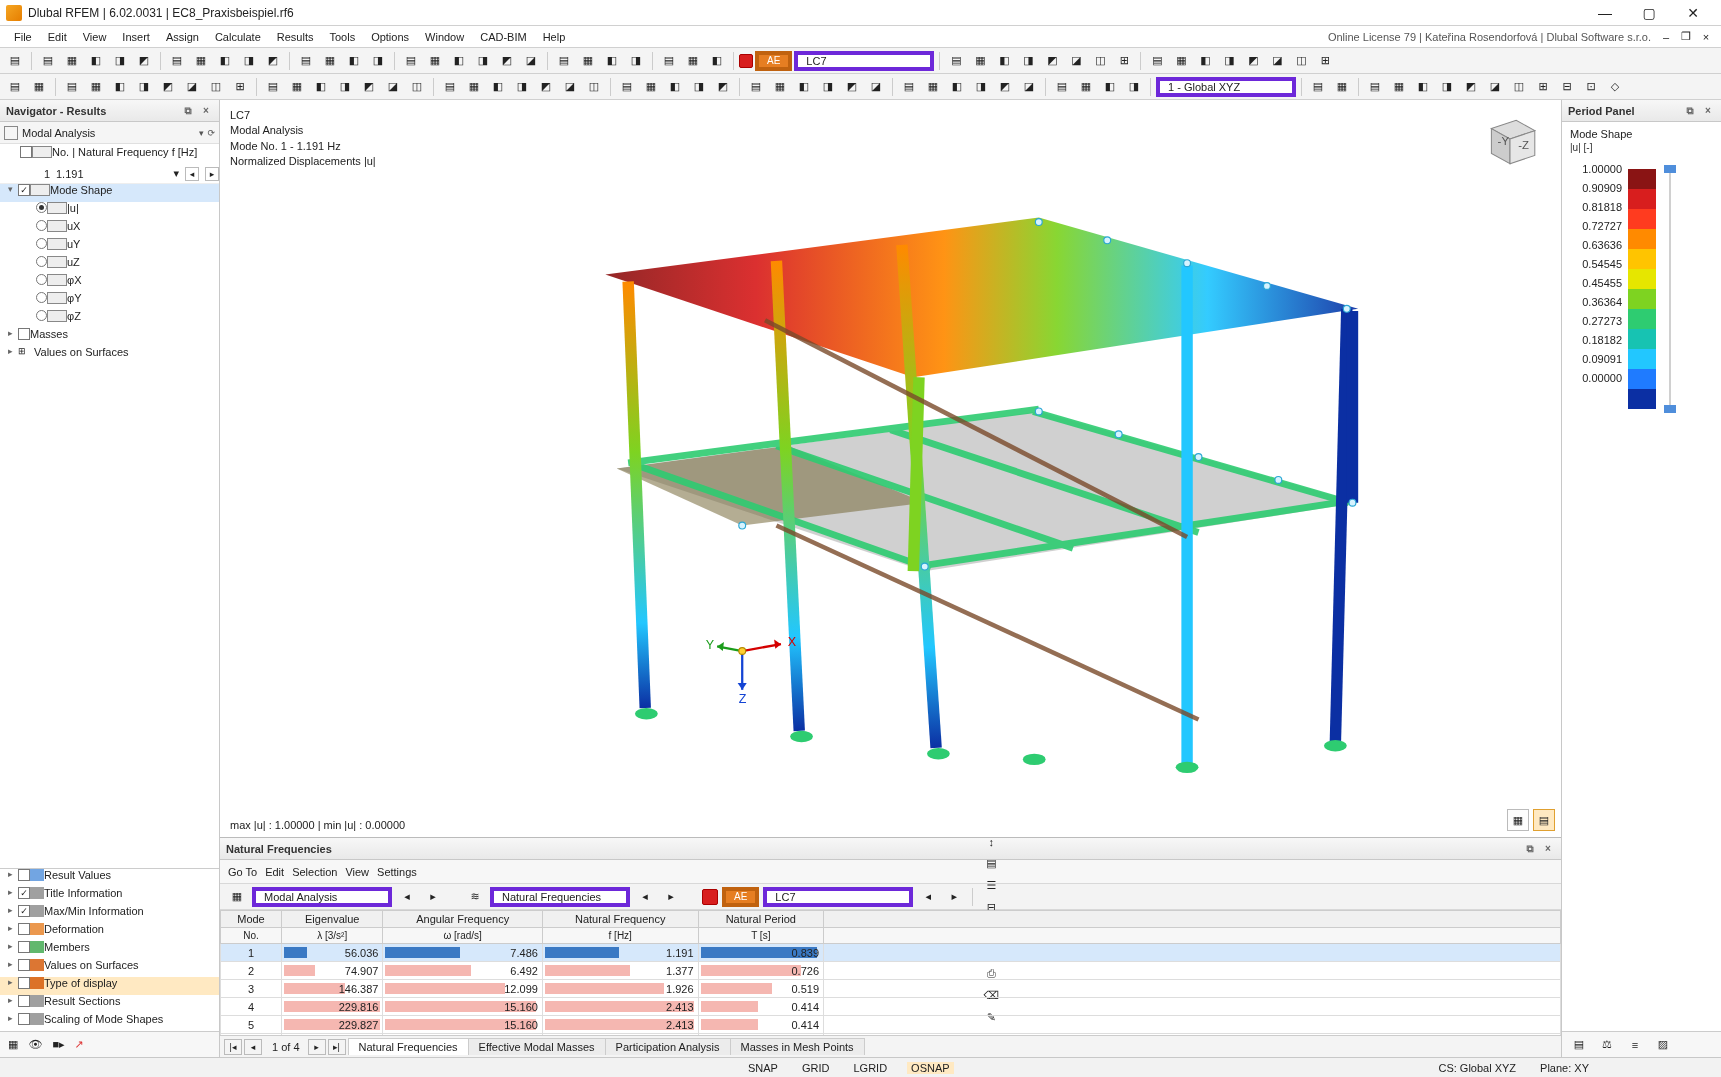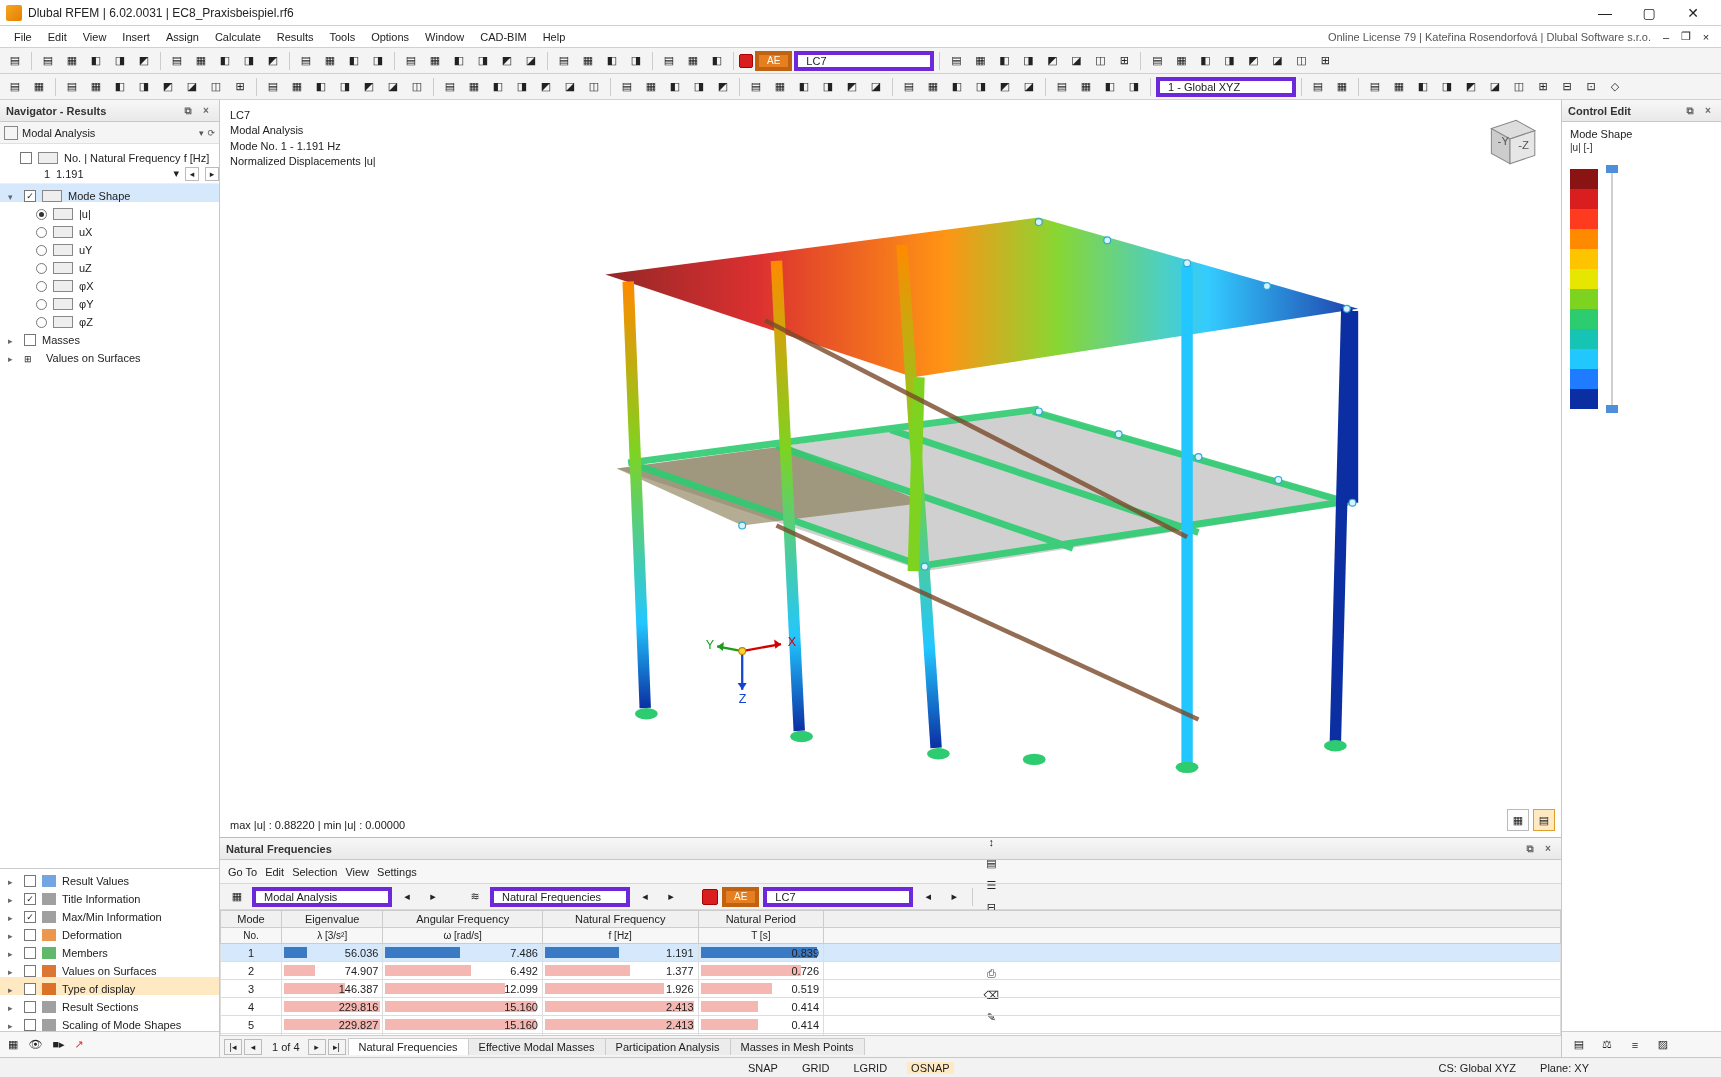--- a/index.html
+++ b/index.html
@@ -21,21 +21,21 @@
 .tlabel.wide { min-width: 140px; }
 .main { flex: 1; display: flex; overflow: hidden; }
 .nav { width: 220px; background: #fff; border-right: 1px solid #c8c8c8; display: flex; flex-direction: column; }
 .panel-header { height: 22px; background: linear-gradient(#f7f7f7,#e9e9e9); border-bottom: 1px solid #c8c8c8; display: flex; align-items: center; padding: 0 6px; font-weight: 600; color: #333; }
 .panel-header .phbtn { margin-left: auto; width: 14px; height: 14px; display: flex; align-items: center; justify-content: center; font-size: 10px; color: #666; }
 .panel-header .phbtn + .phbtn { margin-left: 4px; }
 .nav-combo { height: 22px; display: flex; align-items: center; border-bottom: 1px solid #e0e0e0; padding: 0 4px; background: #f5f5f5; }
 .nav-combo .chip { width: 14px; height: 14px; border: 1px solid #888; margin-right: 4px; display: inline-block; }
 .nav-combo .dd { margin-left: auto; font-size: 9px; color: #555; }
 .nav-tree { flex: 1; overflow: auto; padding: 2px 0; }
-.tree-row { display: flex; align-items: flex-end; height: 18px; padding-left: 8px; gap: 6px; }
+.tree-row { display: flex; align-items: flex-start; height: 18px; padding-left: 8px; gap: 0; }
 .tree-row.sel { background: #d6e8fb; }
 .tree-row .exp { width: 10px; font-size: 9px; color: #666; }
 .tree-row .cb { width: 12px; height: 12px; border: 1px solid #777; display: inline-flex; align-items: center; justify-content: center; font-size: 9px; background: #fff; }
 .tree-row .rb { width: 11px; height: 11px; border: 1px solid #777; border-radius: 50%; display: inline-flex; align-items: center; justify-content: center; background: #fff; }
 .tree-row .rb.on::after { content: ""; width: 5px; height: 5px; border-radius: 50%; background: #333; }
 .tree-row .sw { width: 20px; height: 12px; border: 1px solid #888; background: #eee; }
 .tree-row .lbl { white-space: nowrap; }
 .tree-row.i1 { padding-left: 20px; }
 .tree-row.i2 { padding-left: 36px; }
 .nav-freq { display: flex; align-items: center; height: 20px; padding-left: 36px; gap: 6px; border-bottom: 1px solid #eee; }
@@ -481,21 +481,21 @@
             <line x1="0" y1="0" x2="-22" y2="-4" stroke="#1a9c1a" stroke-width="2"></line>
               <polygon points="-22,-4 -16,-8 -17,0" fill="#1a9c1a"></polygon>
             <text x="-32" y="-2" fill="#1a9c1a" font-size="10">Y</text>
             <line x1="0" y1="0" x2="0" y2="34" stroke="#1444d4" stroke-width="2"></line>
               <polygon points="0,34 -4,28 4,28" fill="#1444d4"></polygon>
             <text x="-3" y="46" fill="#1444d4" font-size="10">Z</text>
             <circle cx="0" cy="0" r="3" fill="#ffcf33" stroke="#b58a00"></circle>
           </g>
         </svg>
       </div>
-      <div class="maxmin">max |u| : 0.88220 | min |u| : 0.00000</div>
+      <div class="maxmin">max |u| : 1.00000 | min |u| : 0.00000</div>
       <div class="vctrls">
         <div class="vb">▦</div>
         <div class="vb active">▤</div>
       </div>
     </div>
 
     <div class="results-panel">
       <div class="panel-header">
         <span>Natural Frequencies</span>
         <span class="phbtn">⧉</span>
@@ -626,28 +626,42 @@
         <span class="pgcount">1 of 4</span>
         <span class="navbtn">▸</span>
         <span class="navbtn">▸|</span>
         <span id="res-tabs"><span class="rtab active">Natural Frequencies</span><span class="rtab">Effective Modal Masses</span><span class="rtab">Participation Analysis</span><span class="rtab">Masses in Mesh Points</span></span>
       </div>
     </div>
   </div>
 
   <div class="control-panel">
     <div class="panel-header">
-      <span>Control Edit</span>
+      <span>Period Panel</span>
       <span class="phbtn">⧉</span>
       <span class="phbtn">×</span>
     </div>
     <div class="cp-body">
       <div class="cp-title">Mode Shape</div>
       <div class="cp-sub">|u| [-]</div>
       <div class="legend">
+        <div class="legend-values" id="legend-values">
+            <div>1.00000</div>
+            <div>0.90909</div>
+            <div>0.81818</div>
+            <div>0.72727</div>
+            <div>0.63636</div>
+            <div>0.54545</div>
+            <div>0.45455</div>
+            <div>0.36364</div>
+            <div>0.27273</div>
+            <div>0.18182</div>
+            <div>0.09091</div>
+            <div>0.00000</div>
+          </div>
         <div class="legend-bar" id="legend-bar">
             <div class="seg" style="background: rgb(138, 20, 20);"></div>
             <div class="seg" style="background: rgb(216, 30, 30);"></div>
             <div class="seg" style="background: rgb(255, 59, 31);"></div>
             <div class="seg" style="background: rgb(255, 138, 0);"></div>
             <div class="seg" style="background: rgb(255, 196, 0);"></div>
             <div class="seg" style="background: rgb(230, 230, 0);"></div>
             <div class="seg" style="background: rgb(126, 211, 33);"></div>
             <div class="seg" style="background: rgb(46, 204, 113);"></div>
             <div class="seg" style="background: rgb(23, 195, 178);"></div>

